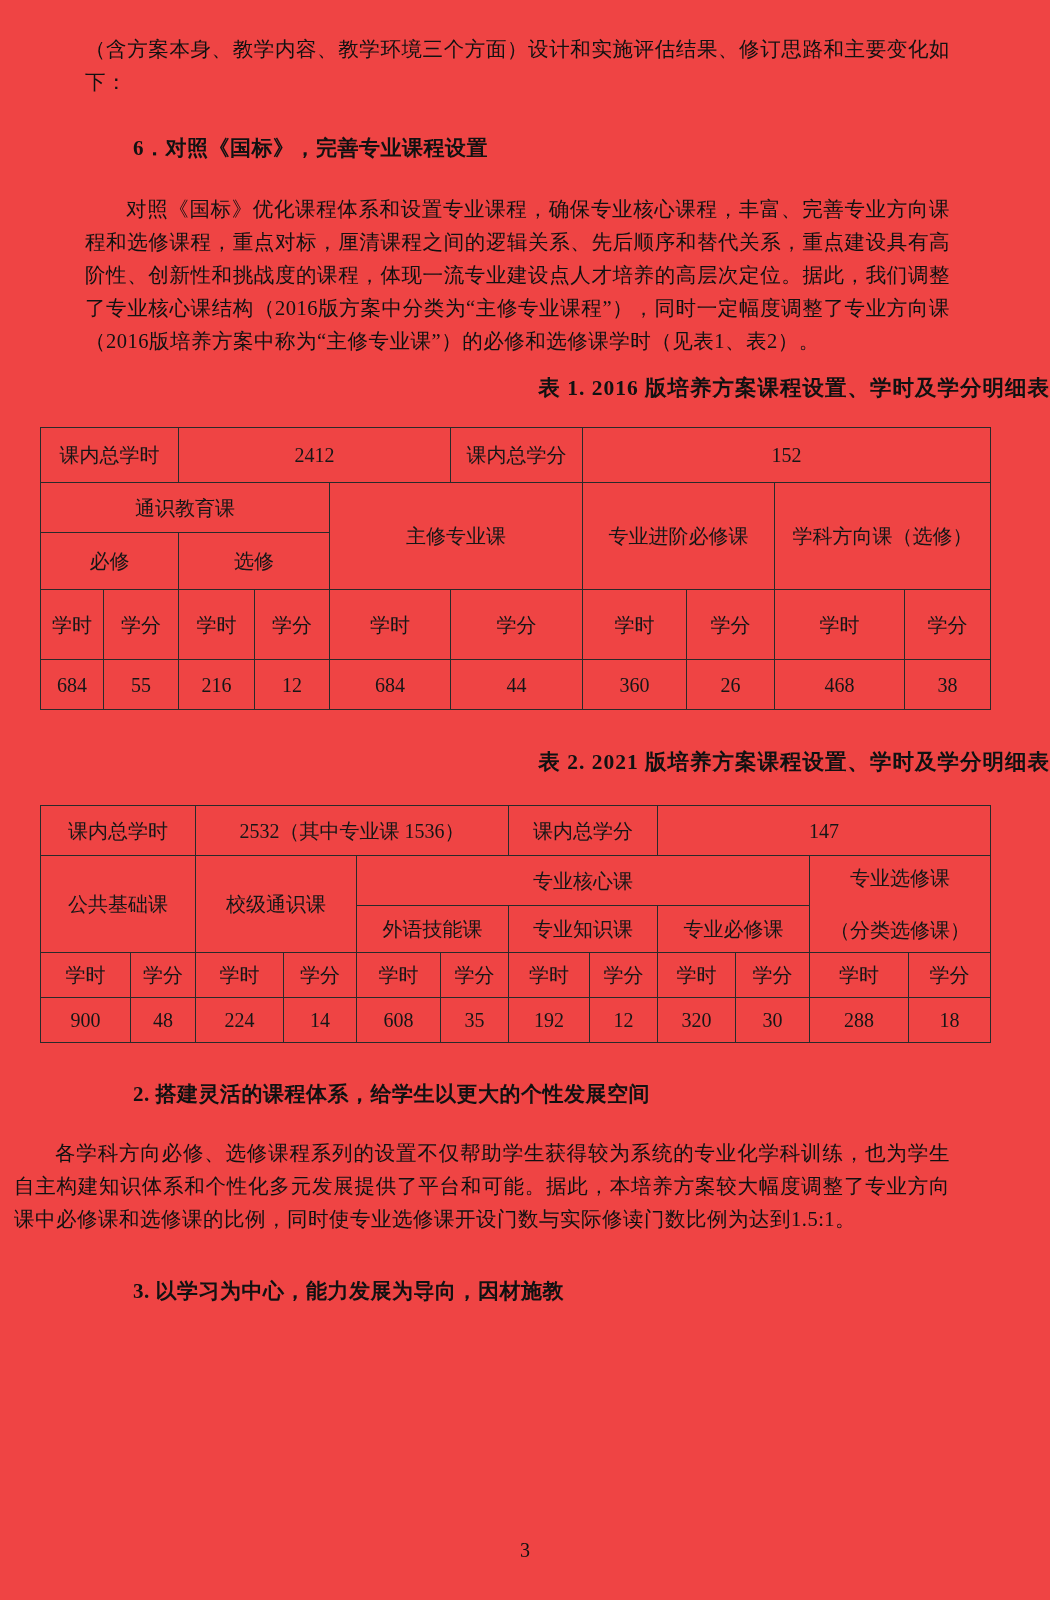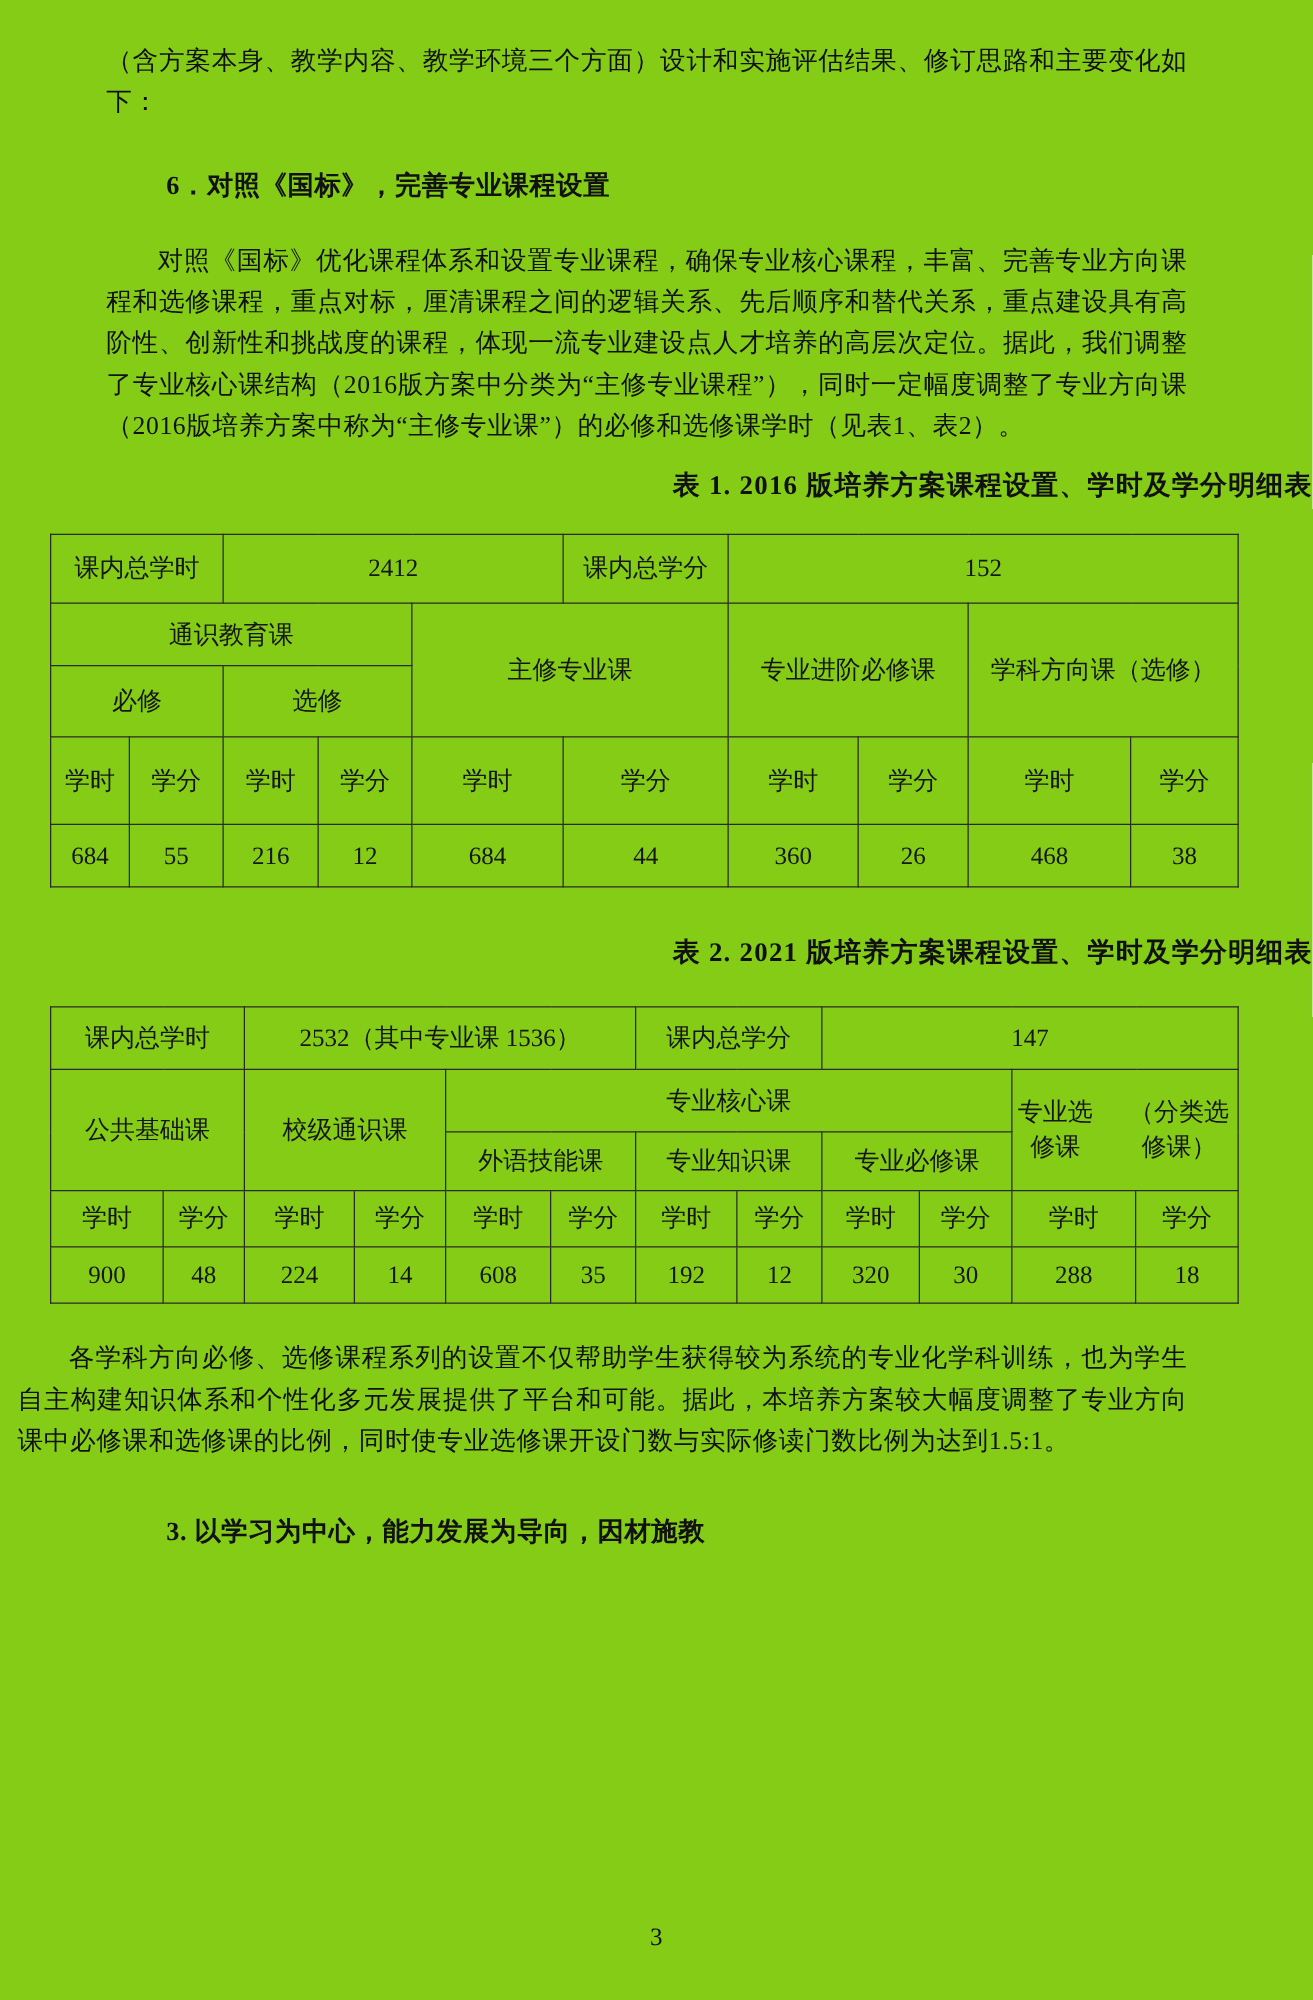--- a/index.html
+++ b/index.html
@@ -1,21 +1,21 @@
 <!DOCTYPE html>
 <html lang="zh"><head>
 <meta charset="utf-8">
 <style>
   * { margin: 0; padding: 0; box-sizing: border-box; }
   html, body { background: #ffffff; }
   .page {
     position: relative;
     width: 1050px;
     height: 1600px;
-    background: #84cc16;
+    background: #ef4444;
     color: #111111;
     font-family: "Liberation Serif", "DejaVu Serif", serif;
     overflow: hidden;
     padding-top: 33px;
   }
   .body-text {
     margin-left: 85px;
     margin-right: 100px;
     font-size: 20.5px;
     line-height: 33px;
@@ -71,21 +71,21 @@
   .t1-r3 { height: 57px; }
   .t1-r4 { height: 70px; }
   .t1-r5 { height: 50px; }
   .t2-r1 { height: 50px; }
   .t2-r2 { height: 50px; }
   .t2-r3 { height: 47px; }
   .t2-r4 { height: 45px; }
   .t2-r5 { height: 45px; }
   .stack {
     display: flex;
-    flex-direction: row;
+    flex-direction: column;
     align-items: center;
     justify-content: center;
     gap: 24px;
   }
   .page-number {
     position: absolute;
     bottom: 38px;
     left: 0;
     width: 100%;
     text-align: center;
@@ -227,20 +227,21 @@
       <td>192</td>
       <td>12</td>
       <td>320</td>
       <td>30</td>
       <td>288</td>
       <td>18</td>
     </tr>
   </tbody>
     </table>
 
+  <div class="heading h-2">2. 搭建灵活的课程体系，给学生以更大的个性发展空间</div>
 
   <p class="body-text para-2">各学科方向必修、选修课程系列的设置不仅帮助学生获得较为系统的专业化学科训练，也为学生自主构建知识体系和个性化多元发展提供了平台和可能。据此，本培养方案较大幅度调整了专业方向课中必修课和选修课的比例，同时使专业选修课开设门数与实际修读门数比例为达到1.5:1。</p>
 
   <div class="heading h-3">3. 以学习为中心，能力发展为导向，因材施教</div>
 
 
   <div class="page-number">3</div>
 
 </div>
 

